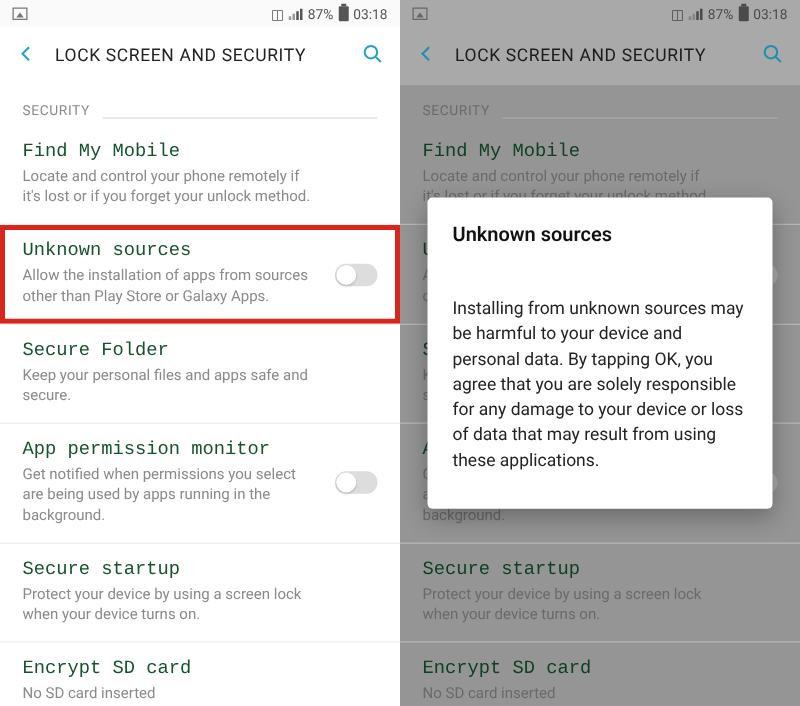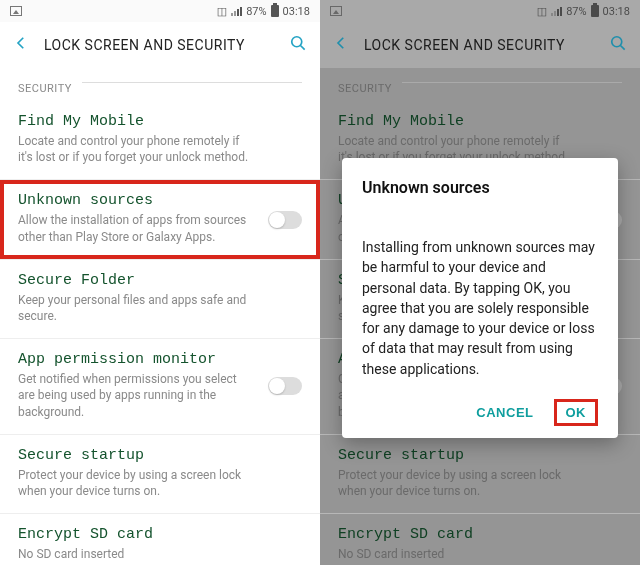--- a/index.html
+++ b/index.html
@@ -80,21 +80,21 @@
     letter-spacing: 0.5px;
     color: #222;
     flex: 1;
   }
   .appbar .search svg { width: 20px; height: 20px; stroke: #24a3c4; }
   .page { background: #fff; }
   .screen.right .page { background: #c1c1c1; }
   .section-header {
     padding: 14px 18px 6px;
     display: flex;
-    align-items: flex-start;
+    align-items: flex-end;
     gap: 10px;
   }
   .section-header span {
     font-size: 11px;
     color: #8a8a8a;
     letter-spacing: 0.5px;
   }
   .section-header .line {
     flex: 1; height: 1px; background: #ddd;
   }
@@ -314,18 +314,14 @@
     <div class="item">
       <div class="title">Encrypt SD card</div>
       <div class="desc">No SD card inserted</div>
     </div>
   </div>
 
   <div class="scrim"></div>
   <div class="dialog">
     <div class="dtitle">Unknown sources</div>
     <div class="dbody">Installing from unknown sources may be harmful to your device and personal data. By tapping OK, you agree that you are solely responsible for any damage to your device or loss of data that may result from using these applications.</div>
-    <div class="dactions">
-      <button class="btn">CANCEL</button>
-      <button class="btn ok-wrap">OK</button>
-    </div>
   </div>
 </div>
 
 </body></html>

